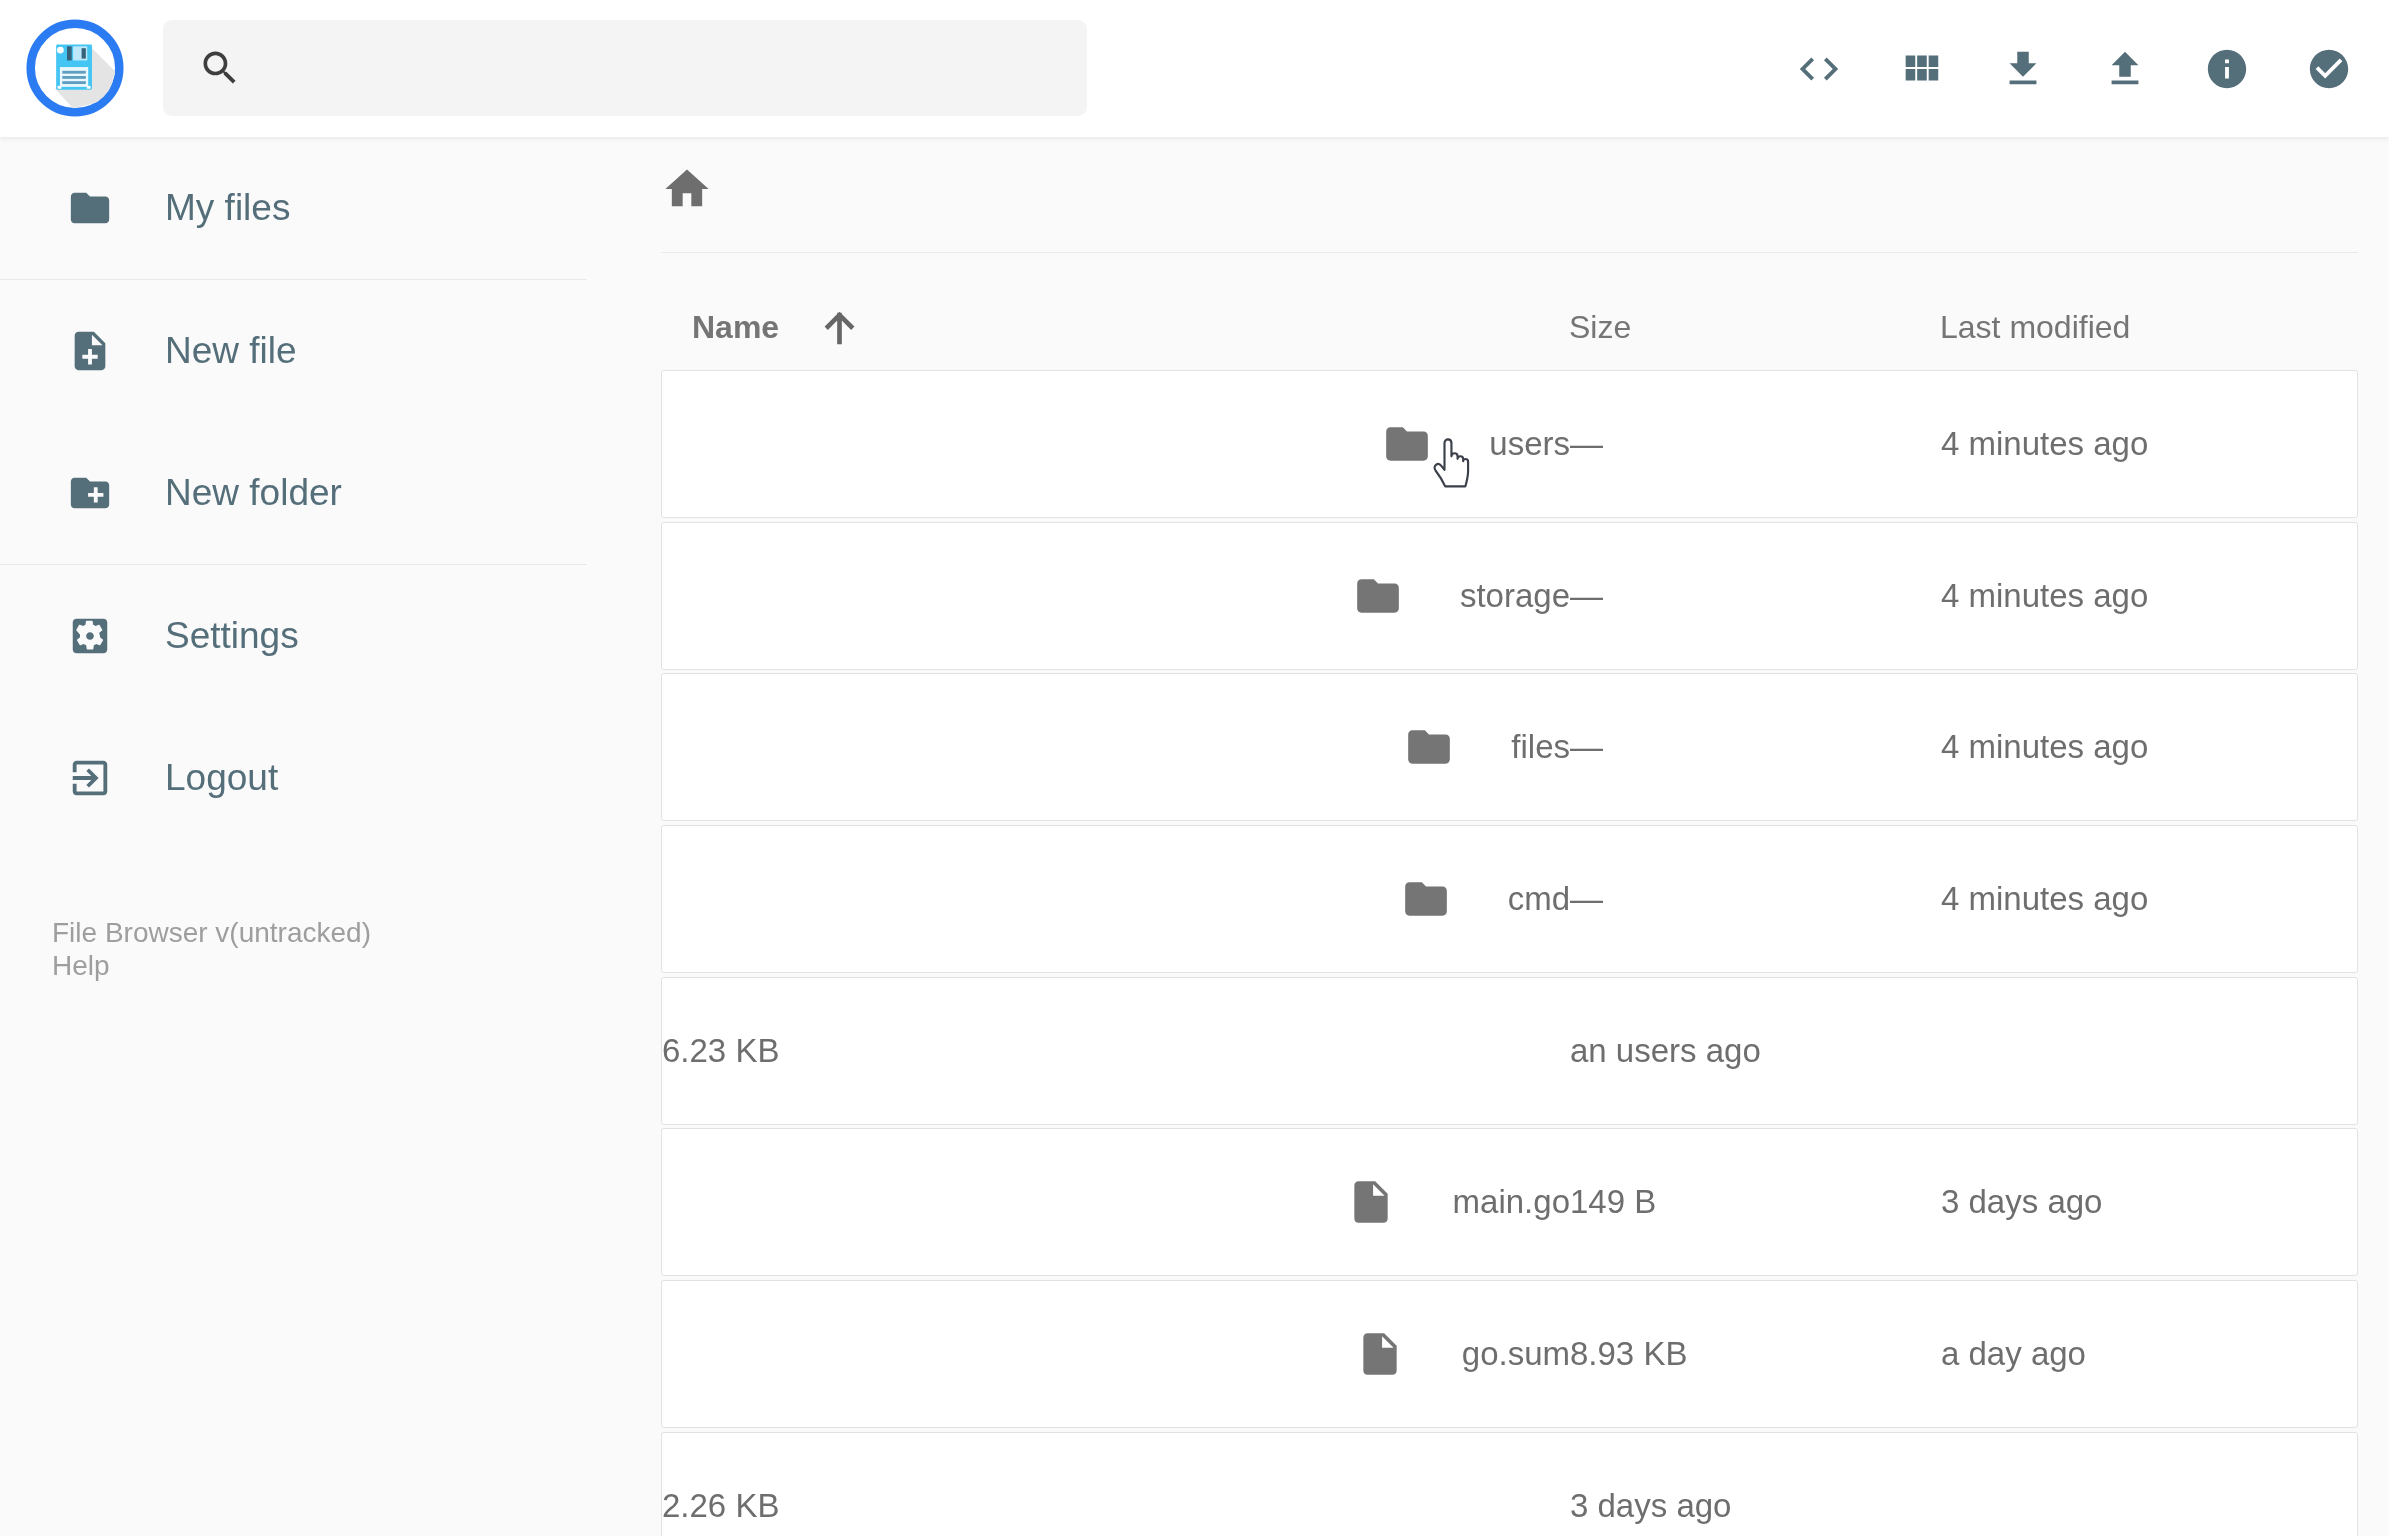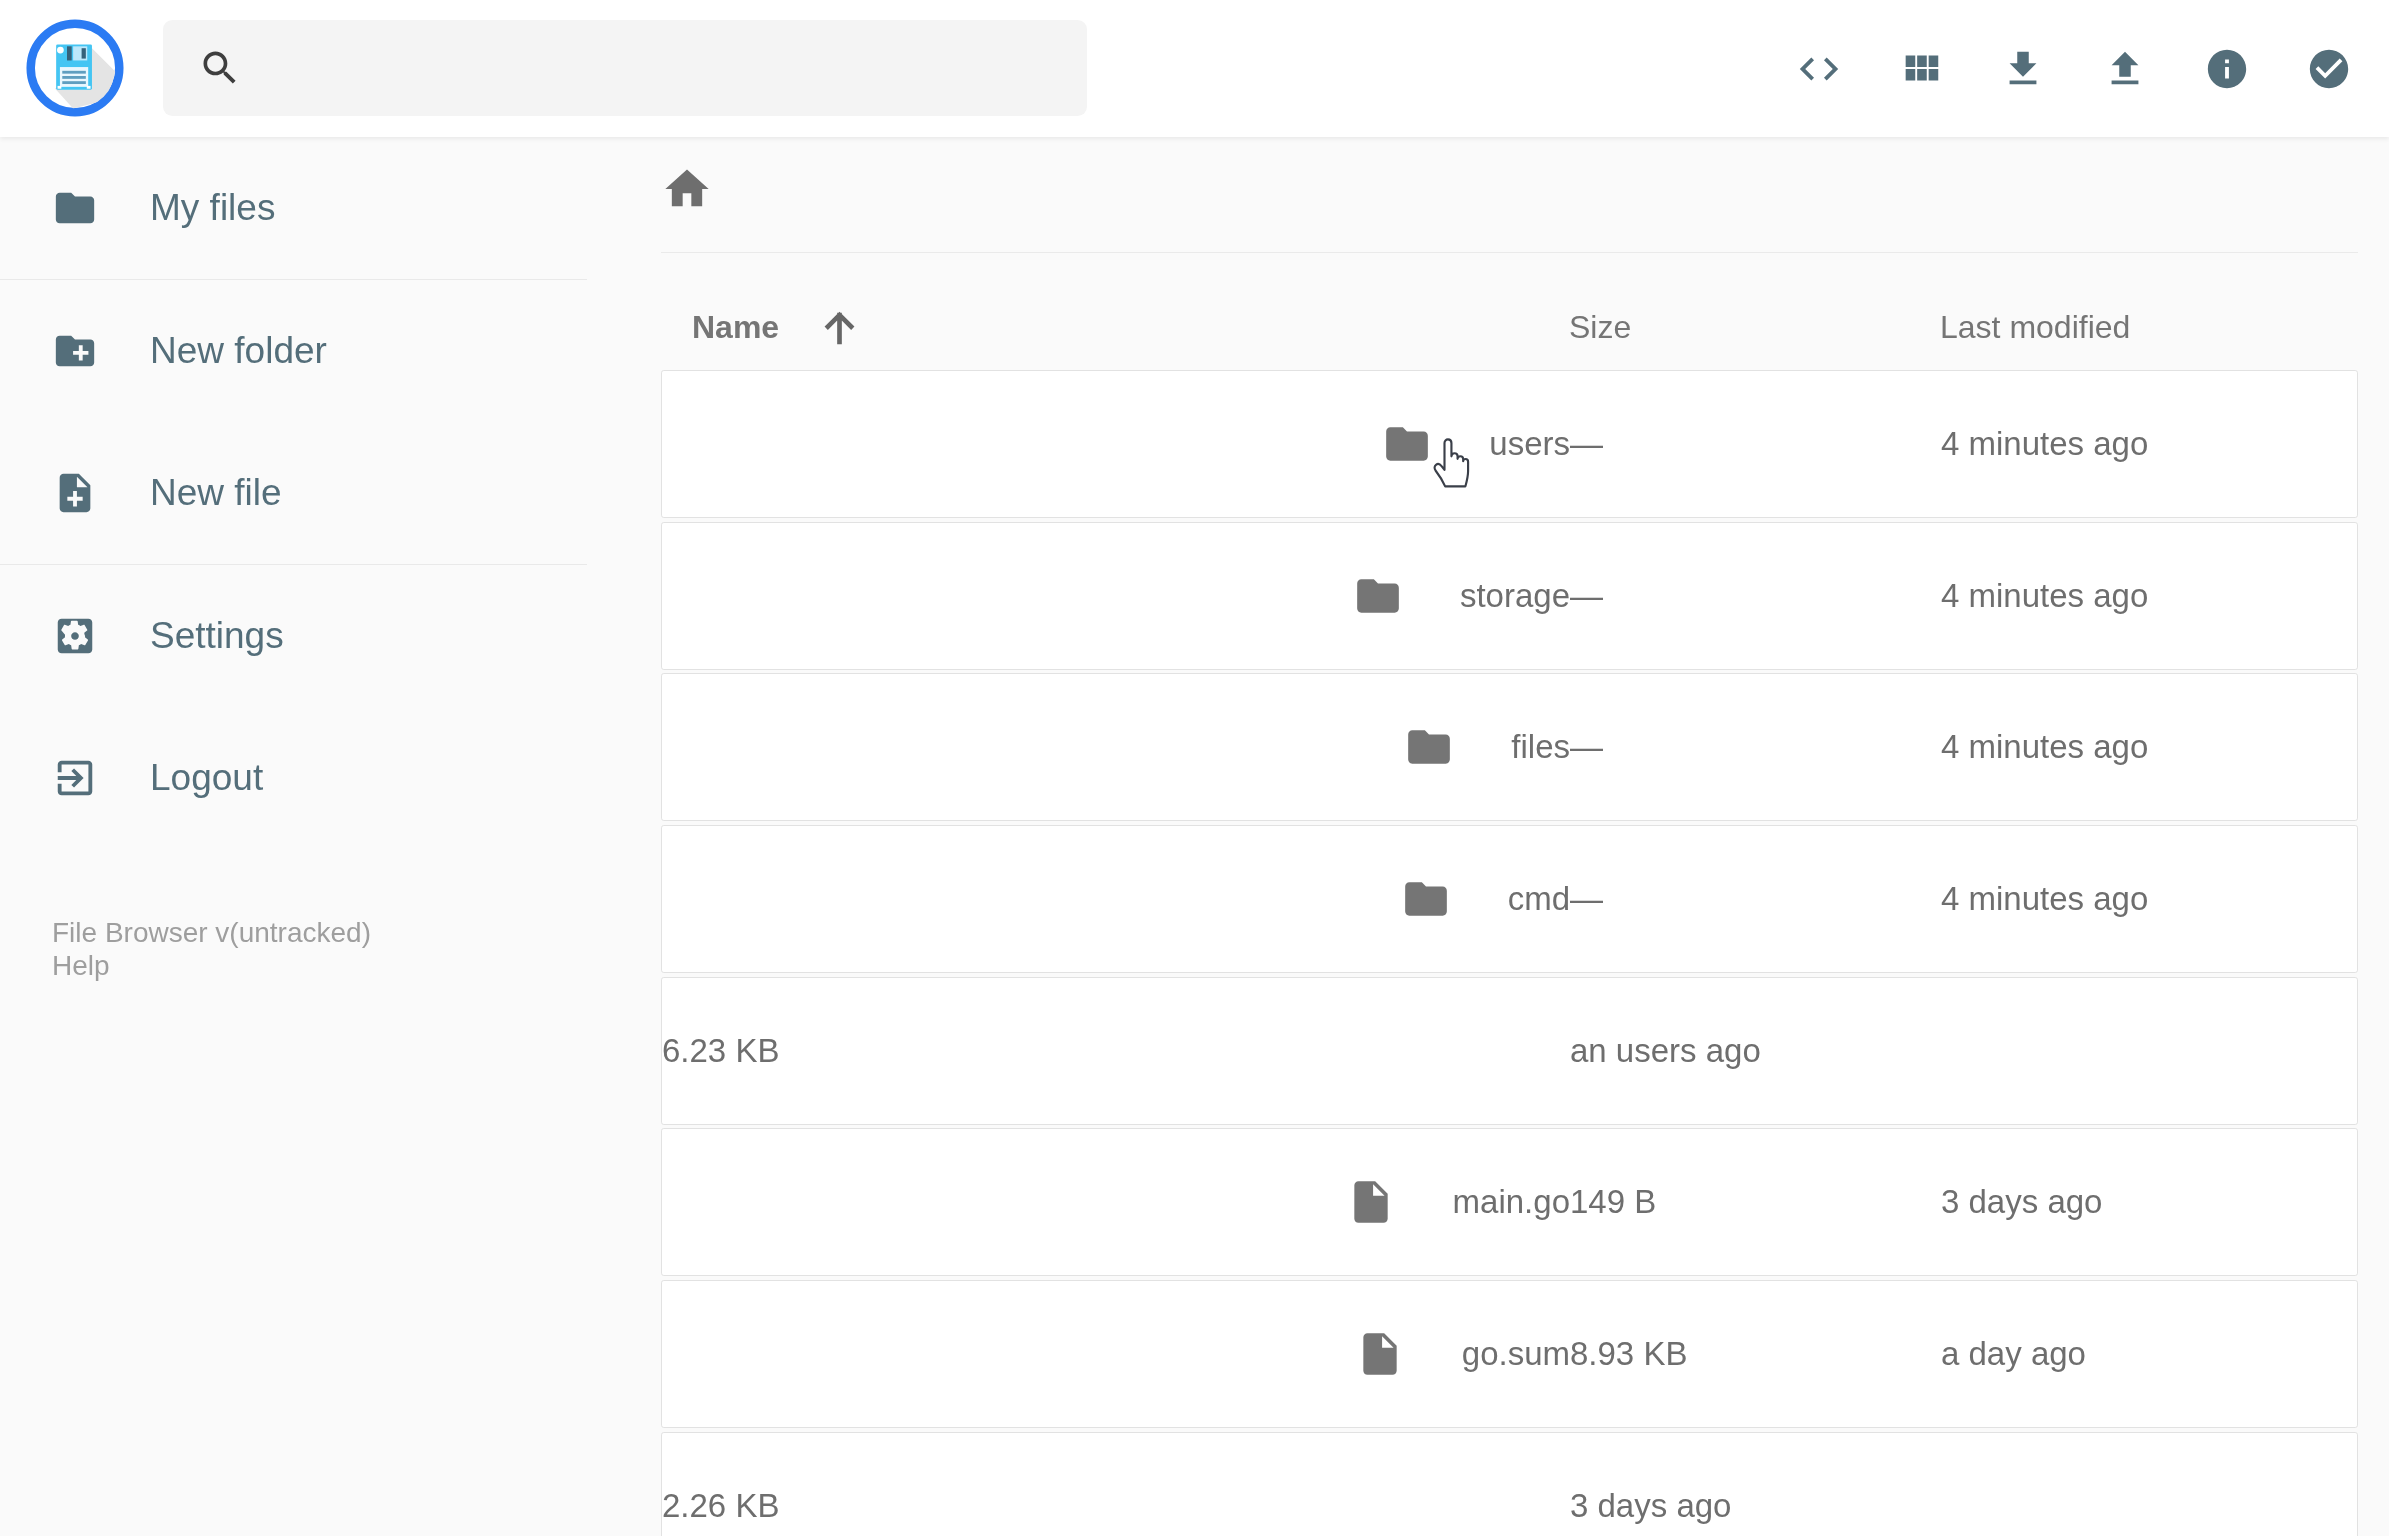--- a/index.html
+++ b/index.html
@@ -25,21 +25,21 @@
   }
   .searchbox input::placeholder{color:#787878;opacity:1;}
   .actions{
     position:absolute;right:37px;top:0;height:137px;display:flex;align-items:center;gap:56px;
   }
   .abtn{width:46px;height:46px;display:flex;align-items:center;justify-content:center;cursor:pointer;background:none;border:none;padding:0;}
   .abtn svg{width:46px;height:46px;fill:#546e7a;}
   
   .sidebar{position:absolute;left:0;top:137px;width:587px;bottom:0;}
   .side-item{
-    height:142px;display:flex;align-items:center;padding-left:52px;gap:52px;
+    height:142px;display:flex;align-items:center;padding-left:67px;gap:52px;
     color:#546e7a;font-size:37px;cursor:pointer;
   }
   .side-item svg{width:46px;height:46px;fill:#546e7a;flex:0 0 auto;}
   .side-divider{border-top:1.9px solid #e9e9e9;height:0;}
   .side-footer{position:absolute;left:52px;top:779px;font-size:28px;line-height:33px;color:#9e9e9e;}
   .side-footer a{color:#9e9e9e;text-decoration:none;display:block;cursor:pointer;}
   
   .main{position:absolute;left:587px;top:137px;right:0;bottom:0;overflow:hidden;}
   .crumbs{position:absolute;left:74px;top:26px;width:52px;height:52px;cursor:pointer;}
   .crumbs svg{width:52px;height:52px;fill:#6e6e6e;}
@@ -133,29 +133,29 @@
 <div class="sidebar">
   <div class="side-item">
     <svg viewBox="0 0 24 24">
         <path d="M10 4H4c-1.1 0-1.99.9-1.99 2L2 18c0 1.1.9 2 2 2h16c1.1 0 2-.9 2-2V8c0-1.1-.9-2-2-2h-8l-2-2z"></path>
       </svg>
     <span>My files</span>
   </div>
   <div class="side-divider"></div>
   <div class="side-item">
     <svg viewBox="0 0 24 24">
+        <path d="M14 2H6c-1.1 0-1.99.9-1.99 2L4 20c0 1.1.89 2 1.99 2H18c1.1 0 2-.9 2-2V8l-6-6zm2 14h-3v3h-2v-3H8v-2h3v-3h2v3h3v2zm-3-7V3.5L18.5 9H13z"></path>
+      </svg>
+    <span>New file</span>
+  </div>
+  <div class="side-item">
+    <svg viewBox="0 0 24 24">
         <path d="M20 6h-8l-2-2H4c-1.11 0-1.99.89-1.99 2L2 18c0 1.11.89 2 2 2h16c1.11 0 2-.89 2-2V8c0-1.11-.89-2-2-2zm-1 8h-3v3h-2v-3h-3v-2h3V9h2v3h3v2z"></path>
       </svg>
     <span>New folder</span>
-  </div>
-  <div class="side-item">
-    <svg viewBox="0 0 24 24">
-        <path d="M14 2H6c-1.1 0-1.99.9-1.99 2L4 20c0 1.1.89 2 1.99 2H18c1.1 0 2-.9 2-2V8l-6-6zm2 14h-3v3h-2v-3H8v-2h3v-3h2v3h3v2zm-3-7V3.5L18.5 9H13z"></path>
-      </svg>
-    <span>New file</span>
   </div>
   <div class="side-divider"></div>
   <div class="side-item">
     <svg viewBox="0 0 24 24">
         <path d="M12 10c-1.1 0-2 .9-2 2s.9 2 2 2 2-.9 2-2-.9-2-2-2zm7-7H5c-1.11 0-2 .89-2 2v14c0 1.11.89 2 2 2h14c1.11 0 2-.89 2-2V5c0-1.11-.89-2-2-2zm-1.75 9c0 .23-.02.46-.05.68l1.48 1.16c.13.11.17.3.08.45l-1.4 2.42c-.09.15-.27.21-.43.15l-1.74-.7c-.36.28-.76.51-1.18.69l-.26 1.85c-.03.17-.18.3-.35.3h-2.8c-.17 0-.32-.13-.35-.3l-.26-1.85c-.43-.18-.82-.41-1.18-.69l-1.74.7c-.16.06-.34 0-.43-.15l-1.4-2.42c-.09-.15-.05-.34.08-.45l1.48-1.16c-.03-.22-.05-.45-.05-.68s.02-.46.05-.68L4.96 9.16c-.13-.11-.17-.3-.08-.45l1.4-2.42c.09-.15.27-.21.43-.15l1.74.7c.36-.28.76-.51 1.18-.69l.26-1.85c.03-.17.18-.3.35-.3h2.8c.17 0 .32.13.35.3l.26 1.85c.43.18.82.41 1.18.69l1.74-.7c.16-.06.34 0 .43.15l1.4 2.42c.09.15.05.34-.08.45l-1.48 1.16c.03.22.05.45.05.68z"></path>
       </svg>
     <span>Settings</span>
   </div>
   <div class="side-item">
     <svg viewBox="0 0 24 24">

